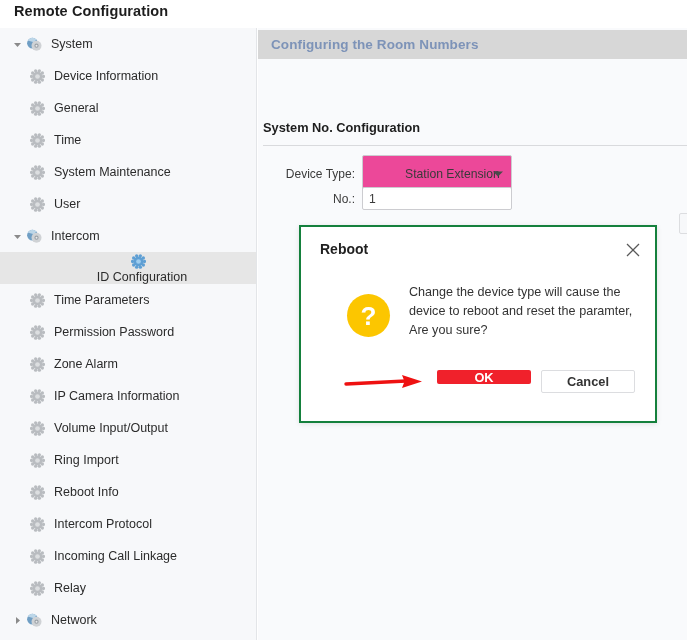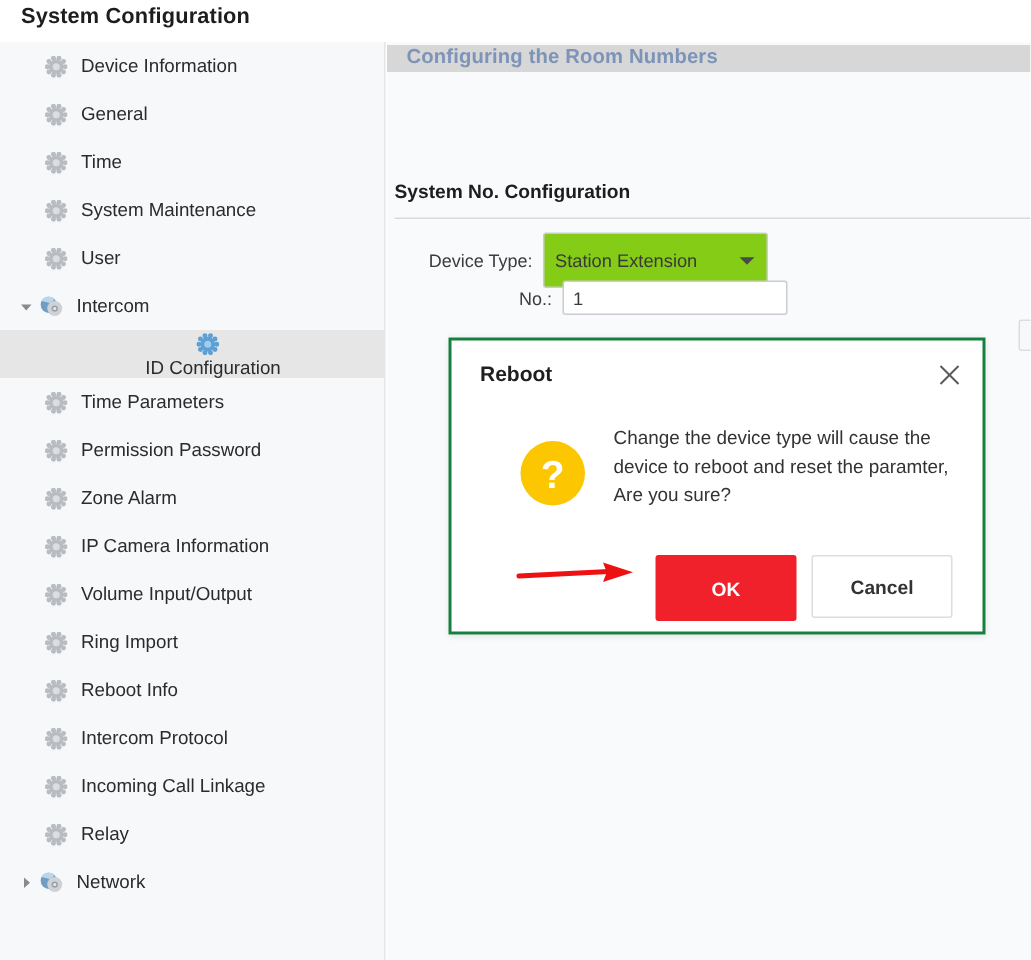--- a/index.html
+++ b/index.html
@@ -50,23 +50,23 @@
   .tree-label { line-height: 1; position: relative; top: .5px; }
 
   
   .content {
     position: absolute; left: 258px; top: 28px;
     width: 429px; height: 612px;
     background: #f9fafc;
   }
   .content-header {
     position: absolute; left: 0; top: 2px;
-    width: 429px; height: 18px;
+    width: 429px; height: 29px;
     background: #d7d7d7;
-    display: flex; 
+    display: flex; align-items: center;
   }
   .content-header span {
     margin-left: 13px;
     font-size: 13.5px; font-weight: bold; color: #7d93b8;
     letter-spacing: .1px;
   }
   .section-title {
     position: absolute; left: 5px; top: 92px;
     font-size: 12.8px; font-weight: bold; color: #1d1d1d;
   }
@@ -76,23 +76,23 @@
   }
 
   .form-row { position: absolute; display: flex; align-items: center; }
   .form-label {
     font-size: 12px; color: #3b3b3b;
     text-align: right; width: 92px; margin-right: 7px;
   }
   .select-box {
     position: relative;
     width: 150px; height: 37px;
-    border: 1px solid #ccccd0; background: #84cc16; border-radius: 2px;
+    border: 1px solid #ccccd0; background: #ec4899; border-radius: 2px;
     display: flex; align-items: center;
-    font-size: 12.2px; color: #3a3a3a;
+    font-size: 12.2px; color: #3a3a3a; padding-left: 35px;
   }
   .select-box .sel-text { margin-left: 7px; }
   .select-box .caret {
     position: absolute; right: 8px; top: 50%; transform: translateY(-50%);
     width: 0; height: 0;
     border-left: 5px solid transparent;
     border-right: 5px solid transparent;
     border-top: 5px solid #4a4a4a;
   }
   .text-input {
@@ -138,51 +138,68 @@
     line-height: 1;
   }
   .modal-text {
     position: absolute; left: 108px; top: 56px;
     width: 232px;
     font-size: 12.6px; color: #333333; line-height: 19px;
   }
   .modal-buttons { position: absolute; left: 136px; top: 143px; }
   .btn-ok {
     position: absolute; left: 0; top: 0;
-    width: 94px; height: 44px;
+    width: 94px; height: 14px;
     background: #f0212b; border: none; border-radius: 2px;
     color: #ffffff; font-size: 12.8px; font-weight: bold;
     font-family: "Liberation Sans", sans-serif;
     cursor: pointer;
   }
   .btn-cancel {
     position: absolute; left: 104px; top: 0;
-    width: 94px; height: 42px;
+    width: 94px; height: 23px;
     background: #ffffff; border: 1px solid #dcdde0; border-radius: 2px;
     color: #333333; font-size: 12.8px; font-weight: bold;
     font-family: "Liberation Sans", sans-serif;
     cursor: pointer;
   }
 
   
   .arrow-annotation {
     position: absolute; left: 344px; top: 370px;
     width: 82px; height: 24px;
     pointer-events: none;
   }
 </style>
 </head>
 <body>
 
 <div id="app">
 
-  <div class="page-title">System Configuration</div>
+  <div class="page-title">Remote Configuration</div>
 
   <div class="sidebar">
     <div id="tree-root">
+        <div class="tree-item level0">
+          <span class="twisty">
+            <svg width="9" height="9" viewBox="0 0 9 9">
+              <path d="M1 3 L8 3 L4.5 7 Z" fill="#8a8a8a"></path>
+            </svg>
+          </span>
+          <span class="node-icon">
+            <svg width="17" height="15" viewBox="0 0 17 15">
+              <circle cx="6.5" cy="6.2" r="5.4" fill="#6f9ec4"></circle>
+              <path d="M1.6 3.6 A5.4 5.4 0 0 1 10.4 2.4 L8 5.2 Z" fill="#bcd6e8"></path>
+              <circle cx="10.5" cy="8.7" r="5" fill="#cfd2d5"></circle>
+              <circle cx="10.5" cy="8.7" r="2.1" fill="#9aa0a6"></circle>
+              <circle cx="10.5" cy="8.7" r="1" fill="#e9ebed"></circle>
+            </svg>
+          </span>
+          <span class="tree-label">System</span>
+        </div>
         <div class="tree-item level1">
           <span class="leaf-icon">
             <svg width="15" height="15" viewBox="0 0 14 14">
               <circle cx="12.60" cy="7.00" r="1.55" fill="#b9bcc0"></circle>
               <circle cx="11.53" cy="10.29" r="1.55" fill="#b9bcc0"></circle>
               <circle cx="8.73" cy="12.33" r="1.55" fill="#b9bcc0"></circle>
               <circle cx="5.27" cy="12.33" r="1.55" fill="#b9bcc0"></circle>
               <circle cx="2.47" cy="10.29" r="1.55" fill="#b9bcc0"></circle>
               <circle cx="1.40" cy="7.00" r="1.55" fill="#b9bcc0"></circle>
               <circle cx="2.47" cy="3.71" r="1.55" fill="#b9bcc0"></circle>
@@ -527,21 +544,21 @@
     <div class="section-rule"></div>
 
     <div class="form-row" style="left:5px; top:127px;">
       <div class="form-label">Device Type:</div>
       <div class="select-box">
         <span class="sel-text">Station Extension</span>
         <span class="caret"></span>
       </div>
     </div>
 
-    <div class="form-row" style="left:18px; top:159px;">
+    <div class="form-row" style="left:5px; top:159px;">
       <div class="form-label">No.:</div>
       <input class="text-input" type="text" value="1" style="">
     </div>
 
     <button class="save-btn">Save</button>
   </div>
 
   <div class="modal">
     <div class="modal-title">Reboot</div>
 

